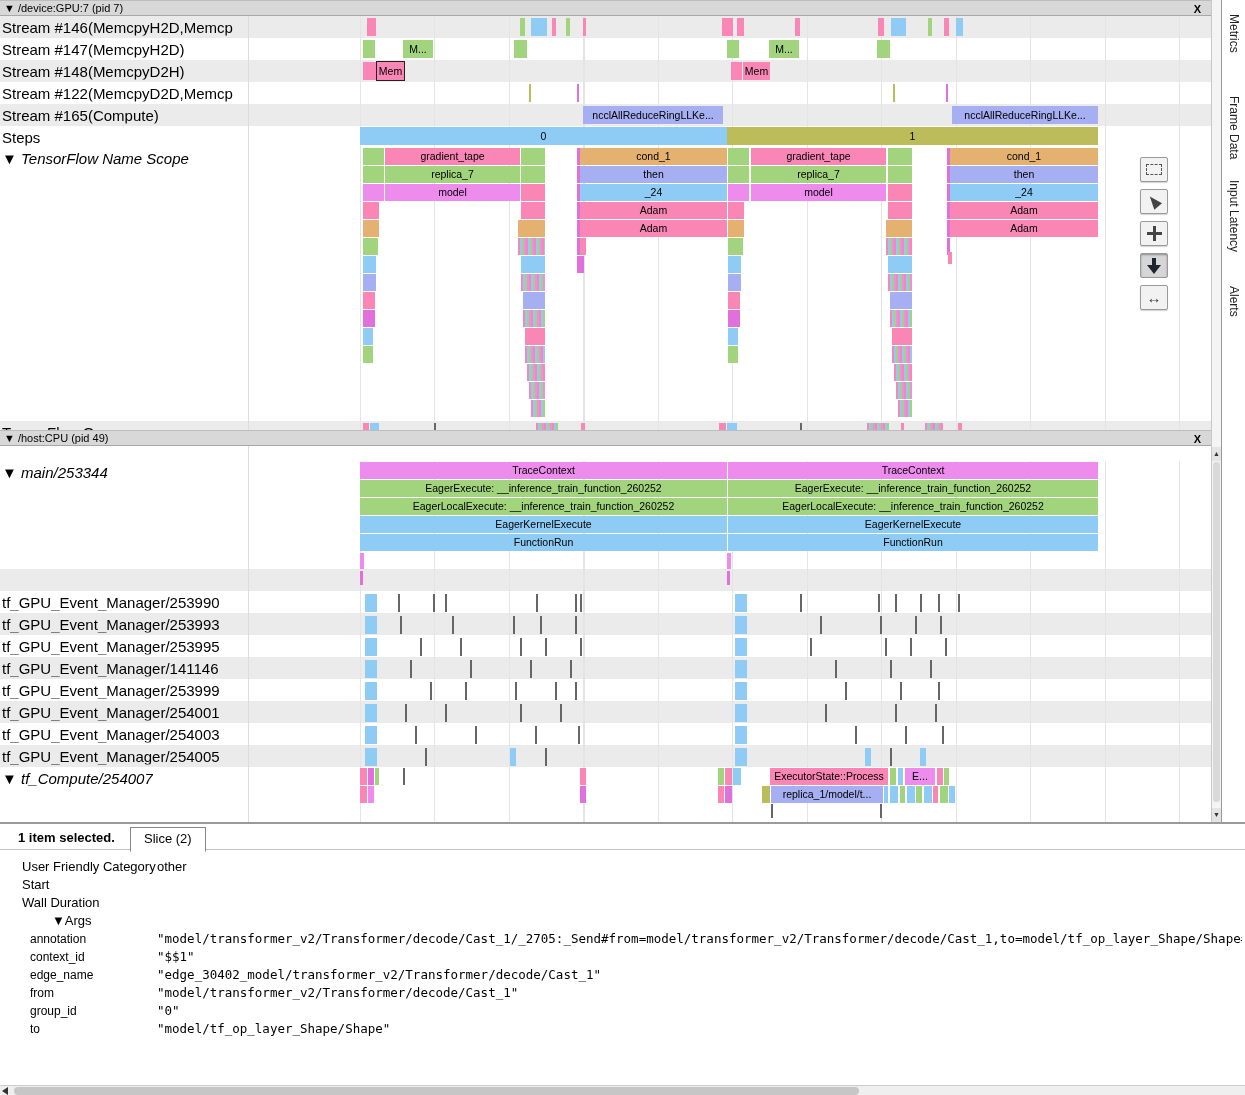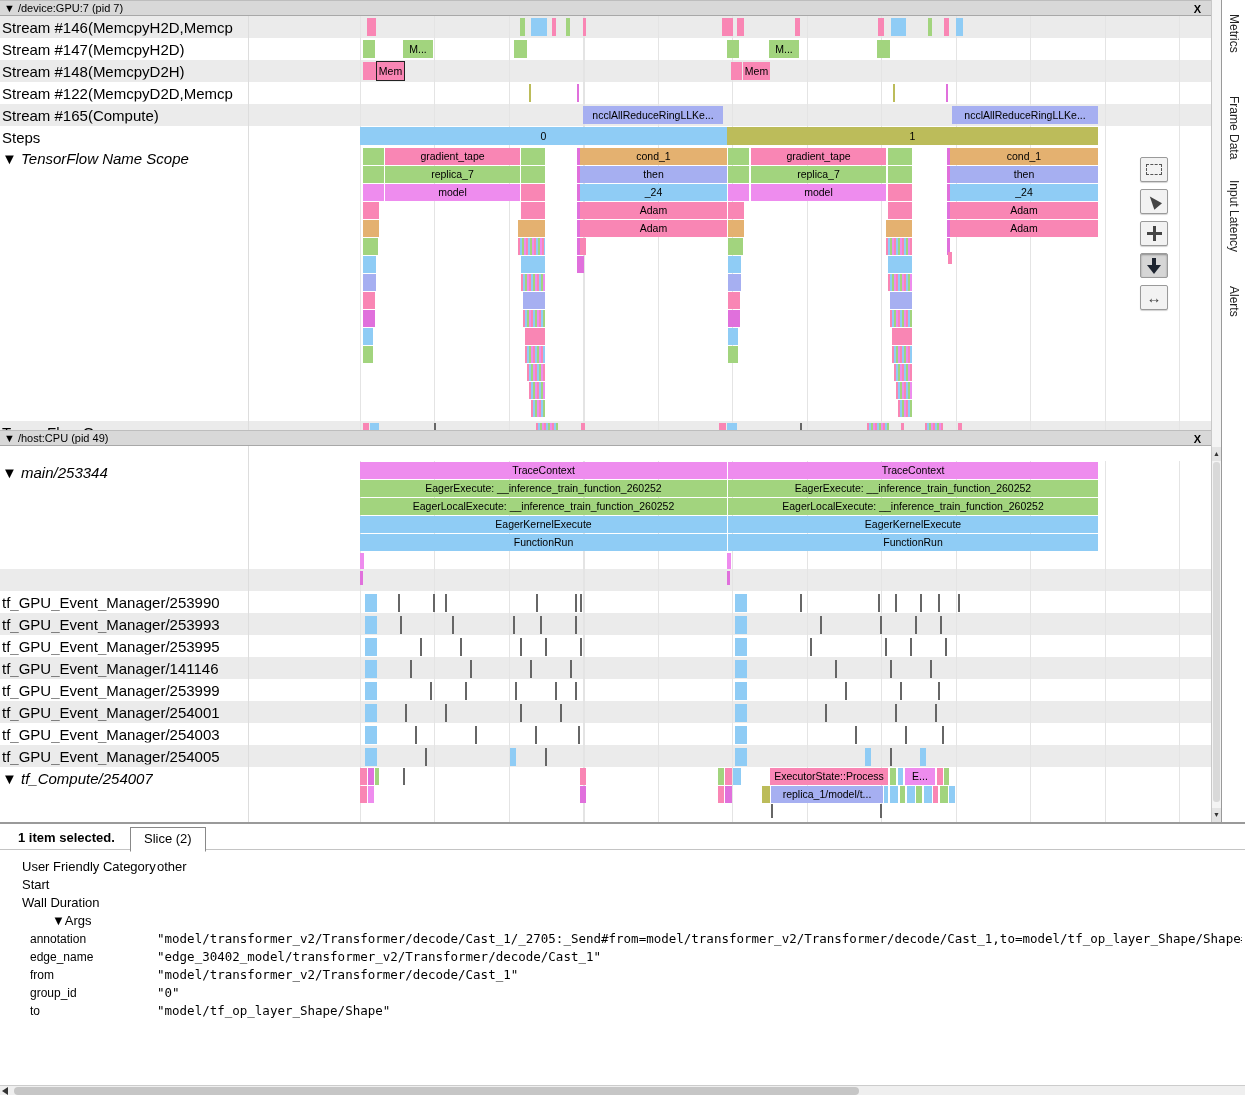--- a/index.html
+++ b/index.html
@@ -449,20 +449,24 @@
         </div>
         <div class="f-row">
           <span class="f-name sec">▼Args</span>
           <span class="f-val"></span>
         </div>
         <div class="f-row">
           <span class="f-name ind">annotation</span>
           <span class="f-val mono">"model/transformer_v2/Transformer/decode/Cast_1/_2705:_Send#from=model/transformer_v2/Transformer/decode/Cast_1,to=model/tf_op_layer_Shape/Shape#::#edg</span>
         </div>
         <div class="f-row">
+          <span class="f-name ind">context_id</span>
+          <span class="f-val mono">"$$1"</span>
+        </div>
+        <div class="f-row">
           <span class="f-name ind">edge_name</span>
           <span class="f-val mono">"edge_30402_model/transformer_v2/Transformer/decode/Cast_1"</span>
         </div>
         <div class="f-row">
           <span class="f-name ind">from</span>
           <span class="f-val mono">"model/transformer_v2/Transformer/decode/Cast_1"</span>
         </div>
         <div class="f-row">
           <span class="f-name ind">group_id</span>
           <span class="f-val mono">"0"</span>

